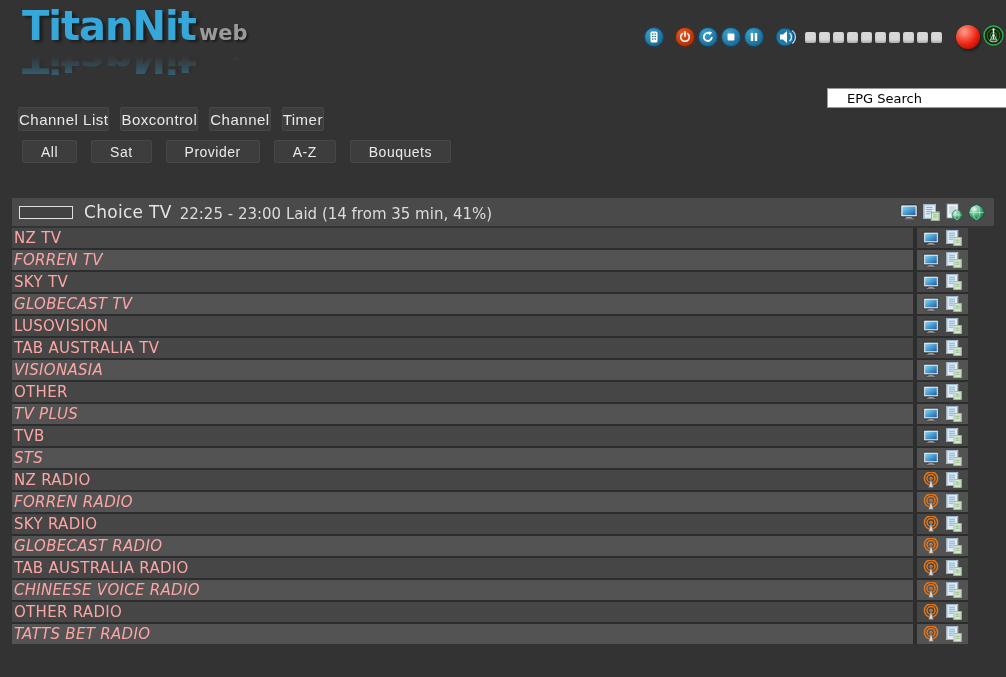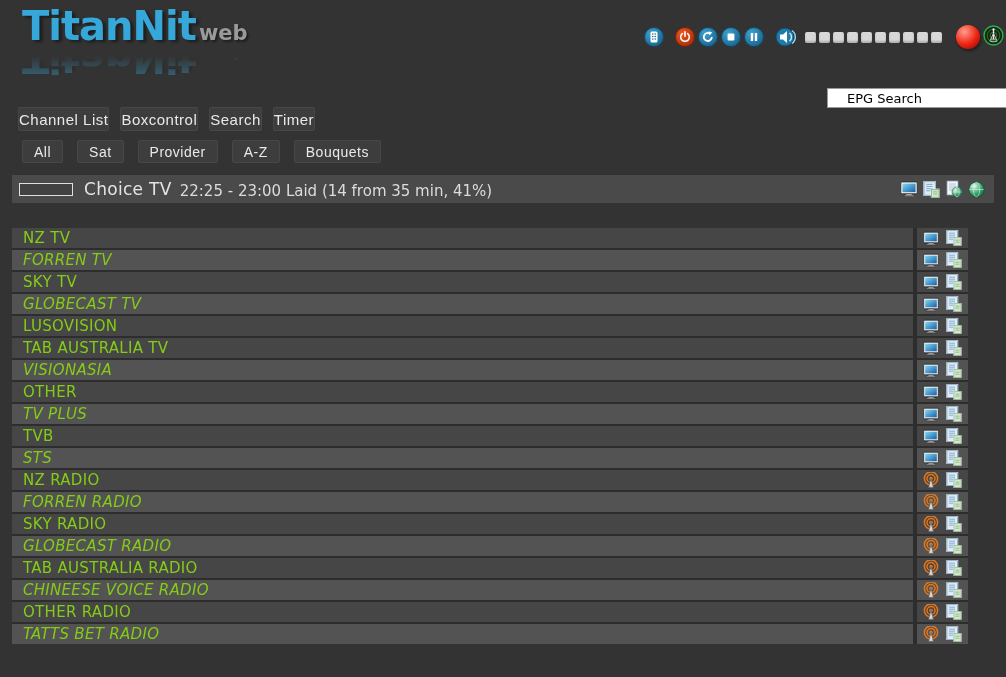--- a/index.html
+++ b/index.html
@@ -38,38 +38,38 @@
   .epg-search{position:absolute;left:827px;top:88px;width:146px;height:16px;
               background:#fff;color:#000;border:1px solid #999;font-size:13px;
               font-family:"DejaVu Sans","Liberation Sans",sans-serif;padding:1px 19px;}
 
   
   .nav-main{position:absolute;left:18px;top:107px;display:flex;gap:11px;}
   .nav-filter{position:absolute;left:22px;top:140px;display:flex;gap:14px;}
   .btn{display:inline-flex;align-items:center;justify-content:center;height:24px;
        background:#3d3d3d;border:1px solid #474747;border-radius:2px;color:#e9e9e9;
        font-size:15px;letter-spacing:.5px;padding:0 0;cursor:pointer;box-sizing:border-box;}
-  .btn.small{height:23px;font-size:14px;padding:0 11px;}
+  .btn.small{height:23px;font-size:14px;padding:0 18px;}
 
   
-  .now{position:absolute;left:12px;top:175px;width:982px;height:28px;background:#4a4a4a;
+  .now{position:absolute;left:12px;top:198px;width:982px;height:28px;background:#4a4a4a;
        display:flex;align-items:center;}
   .progress{margin-left:7px;width:52px;height:11px;border:1px solid #dfdfdf;background:#424242;flex:none;}
   .progress-fill{height:100%;background:#e8860b;}
   .now-title{margin-left:11px;font-size:17px;color:#e3e3e3;letter-spacing:.3px;white-space:nowrap;}
   .now-epg{margin-left:8px;margin-top:3px;font-size:15px;color:#dcdcdc;white-space:nowrap;}
   .now-icons{margin-left:auto;margin-right:9px;display:flex;align-items:center;gap:5px;}
   .now-icons svg{display:block;cursor:pointer;}
 
   
   .list{position:absolute;left:12px;top:228px;width:956px;background:#2d2d2d;}
   .row{display:flex;height:20px;margin-bottom:2px;}
   .row:last-child{margin-bottom:0;}
-  .row .name{width:966px;box-sizing:border-box;padding-left:11px;font-size:15px;line-height:20px;
-             color:#84cc16;letter-spacing:.3px;cursor:pointer;overflow:hidden;white-space:nowrap;}
+  .row .name{width:966px;box-sizing:border-box;padding-left:2px;font-size:15px;line-height:20px;
+             color:#fca5a5;letter-spacing:.3px;cursor:pointer;overflow:hidden;white-space:nowrap;}
   .row .icons{width:51px;margin-left:4px;display:flex;align-items:center;justify-content:center;
               gap:7px;flex:none;}
   .row .icons svg{display:block;cursor:pointer;}
   .row.dark .name,.row.dark .icons{background:#464646;}
   .row.light .name,.row.light .icons{background:#535353;font-style:italic;}
 </style>
 </head>
 <body>
 
 <svg width="0" height="0" style="position:absolute" aria-hidden="true">
@@ -168,21 +168,21 @@
         <circle cx="10" cy="4.2" r="1" fill="#fff"></circle>
       </svg>
     </span>
   </div>
 
   <input class="epg-search" type="text" value="EPG Search" style="">
 
   <div class="nav-main">
     <button class="btn">Channel List</button>
     <button class="btn">Boxcontrol</button>
-    <button class="btn">Search</button>
+    <button class="btn">Channel</button>
     <button class="btn">Timer</button>
   </div>
 
   <div class="nav-filter">
     <button class="btn small">All</button>
     <button class="btn small">Sat</button>
     <button class="btn small">Provider</button>
     <button class="btn small">A-Z</button>
     <button class="btn small">Bouquets</button>
   </div>

